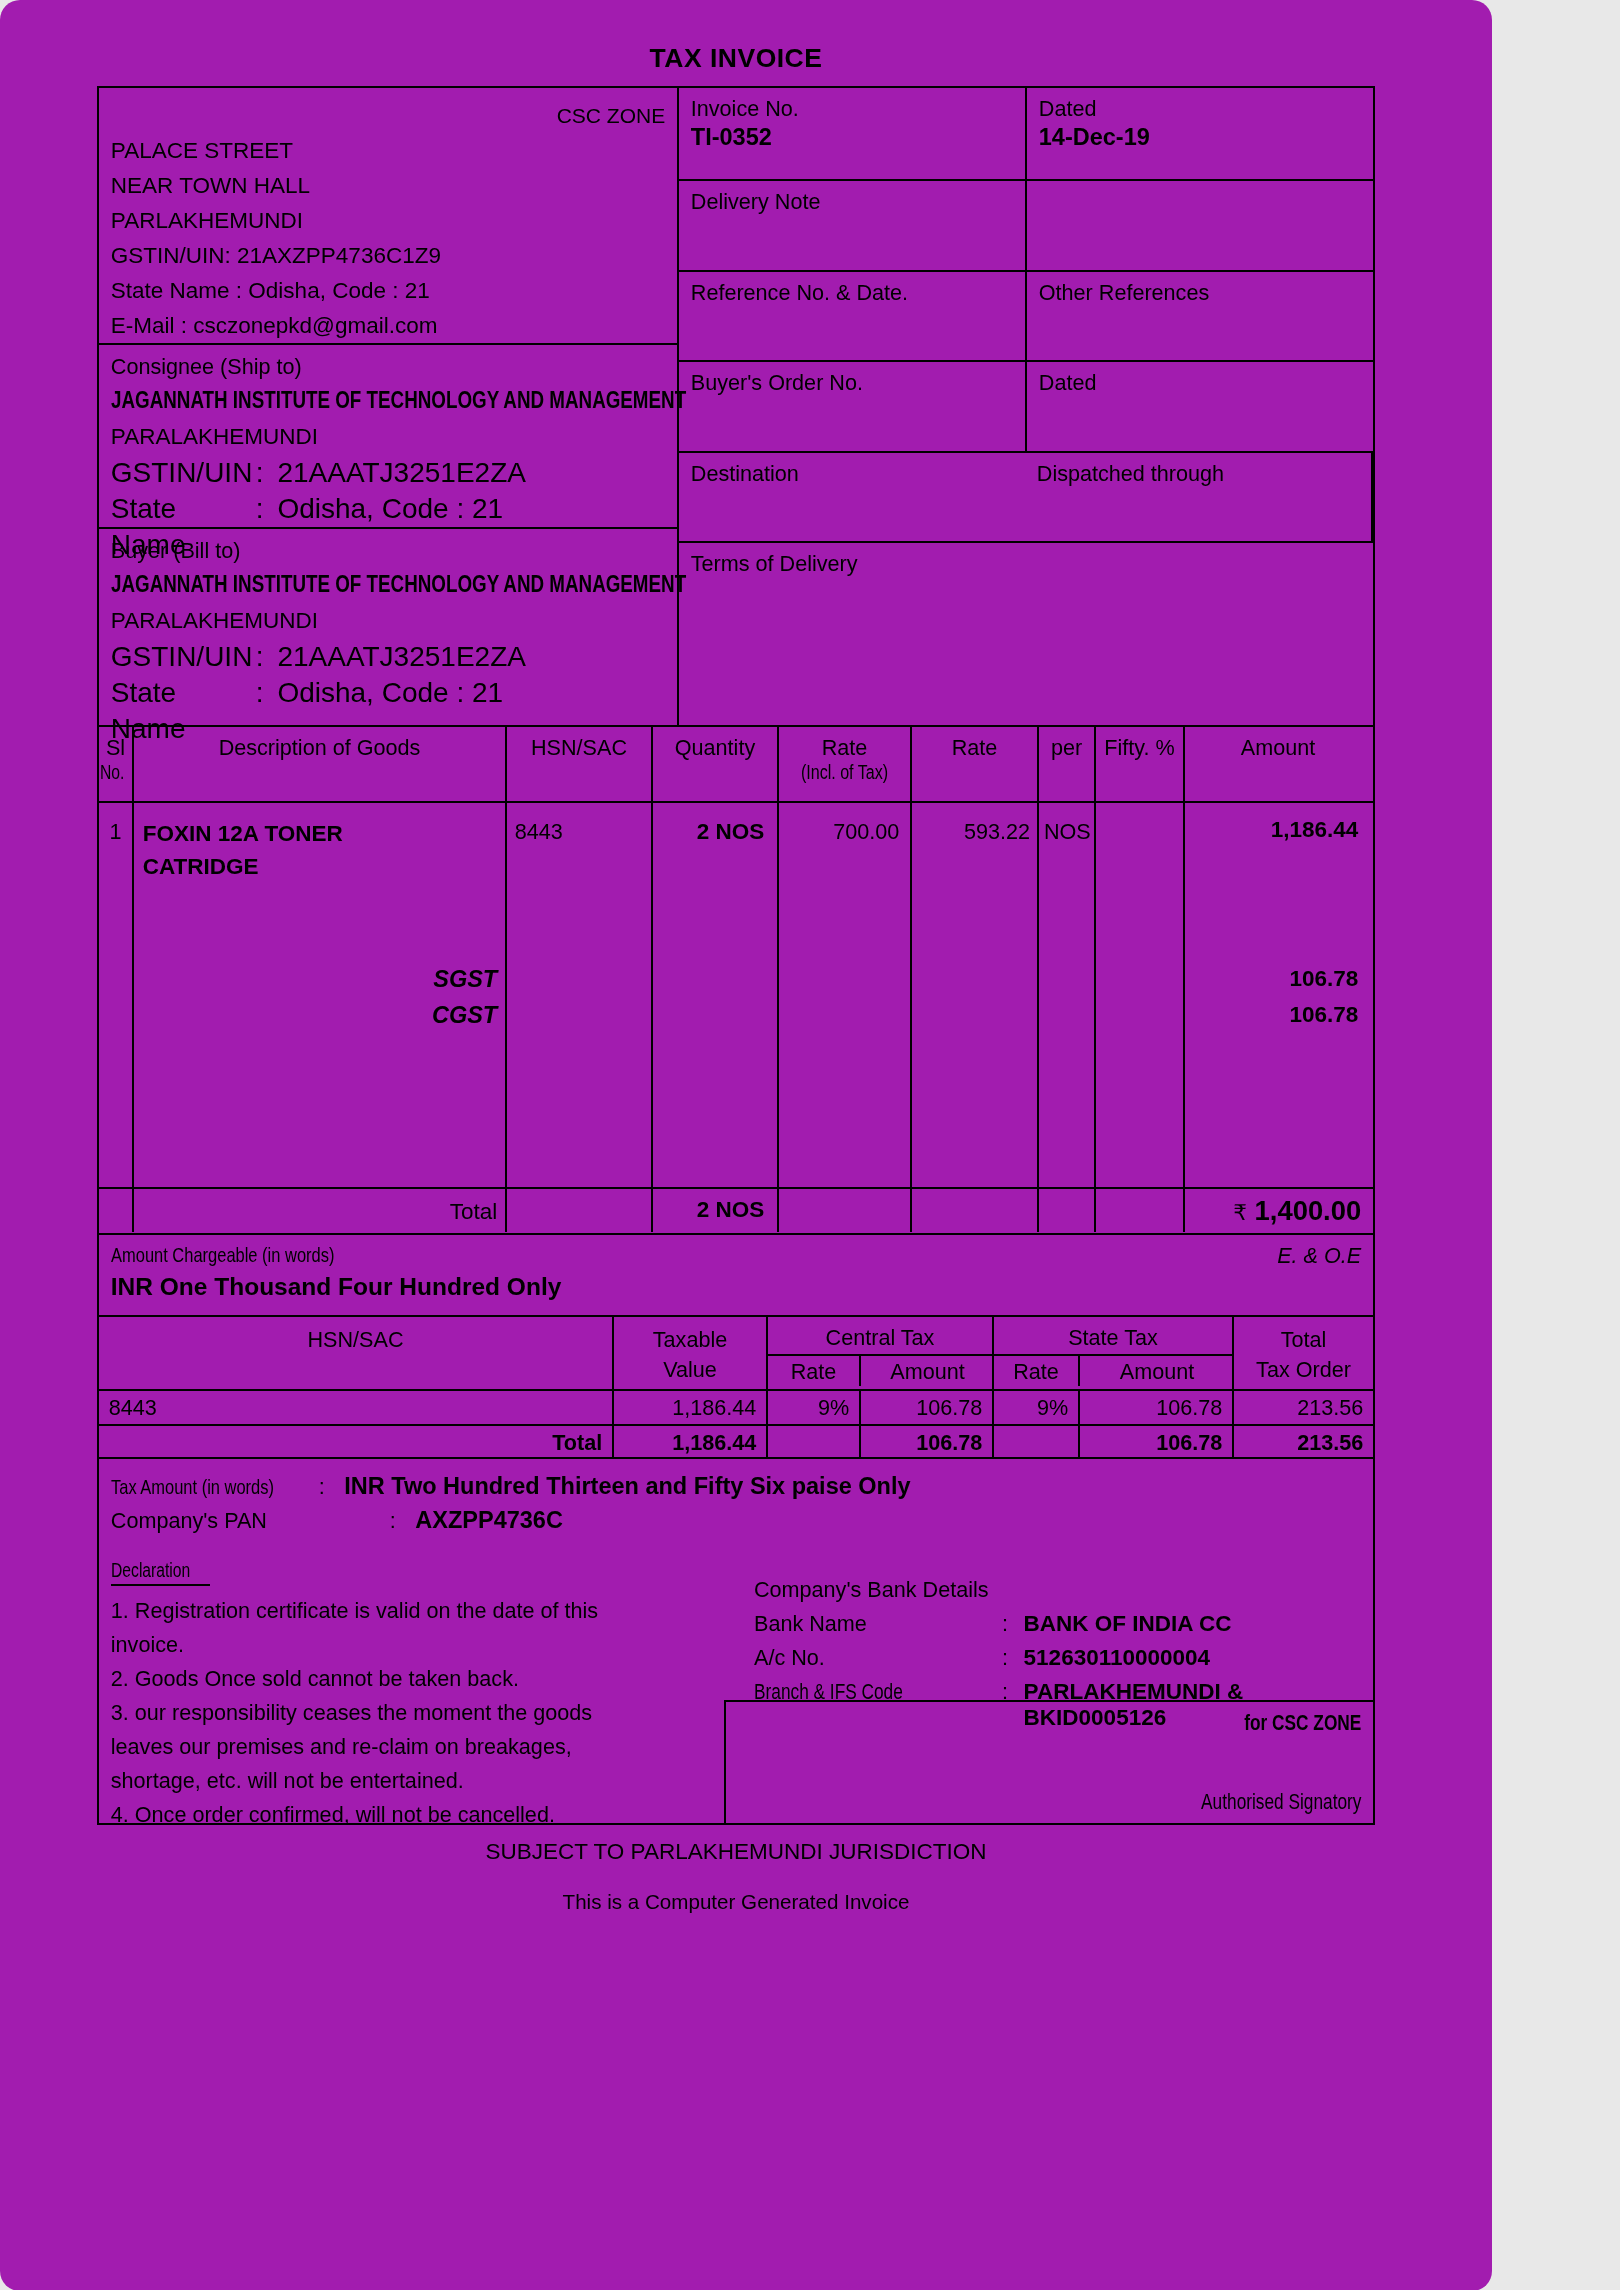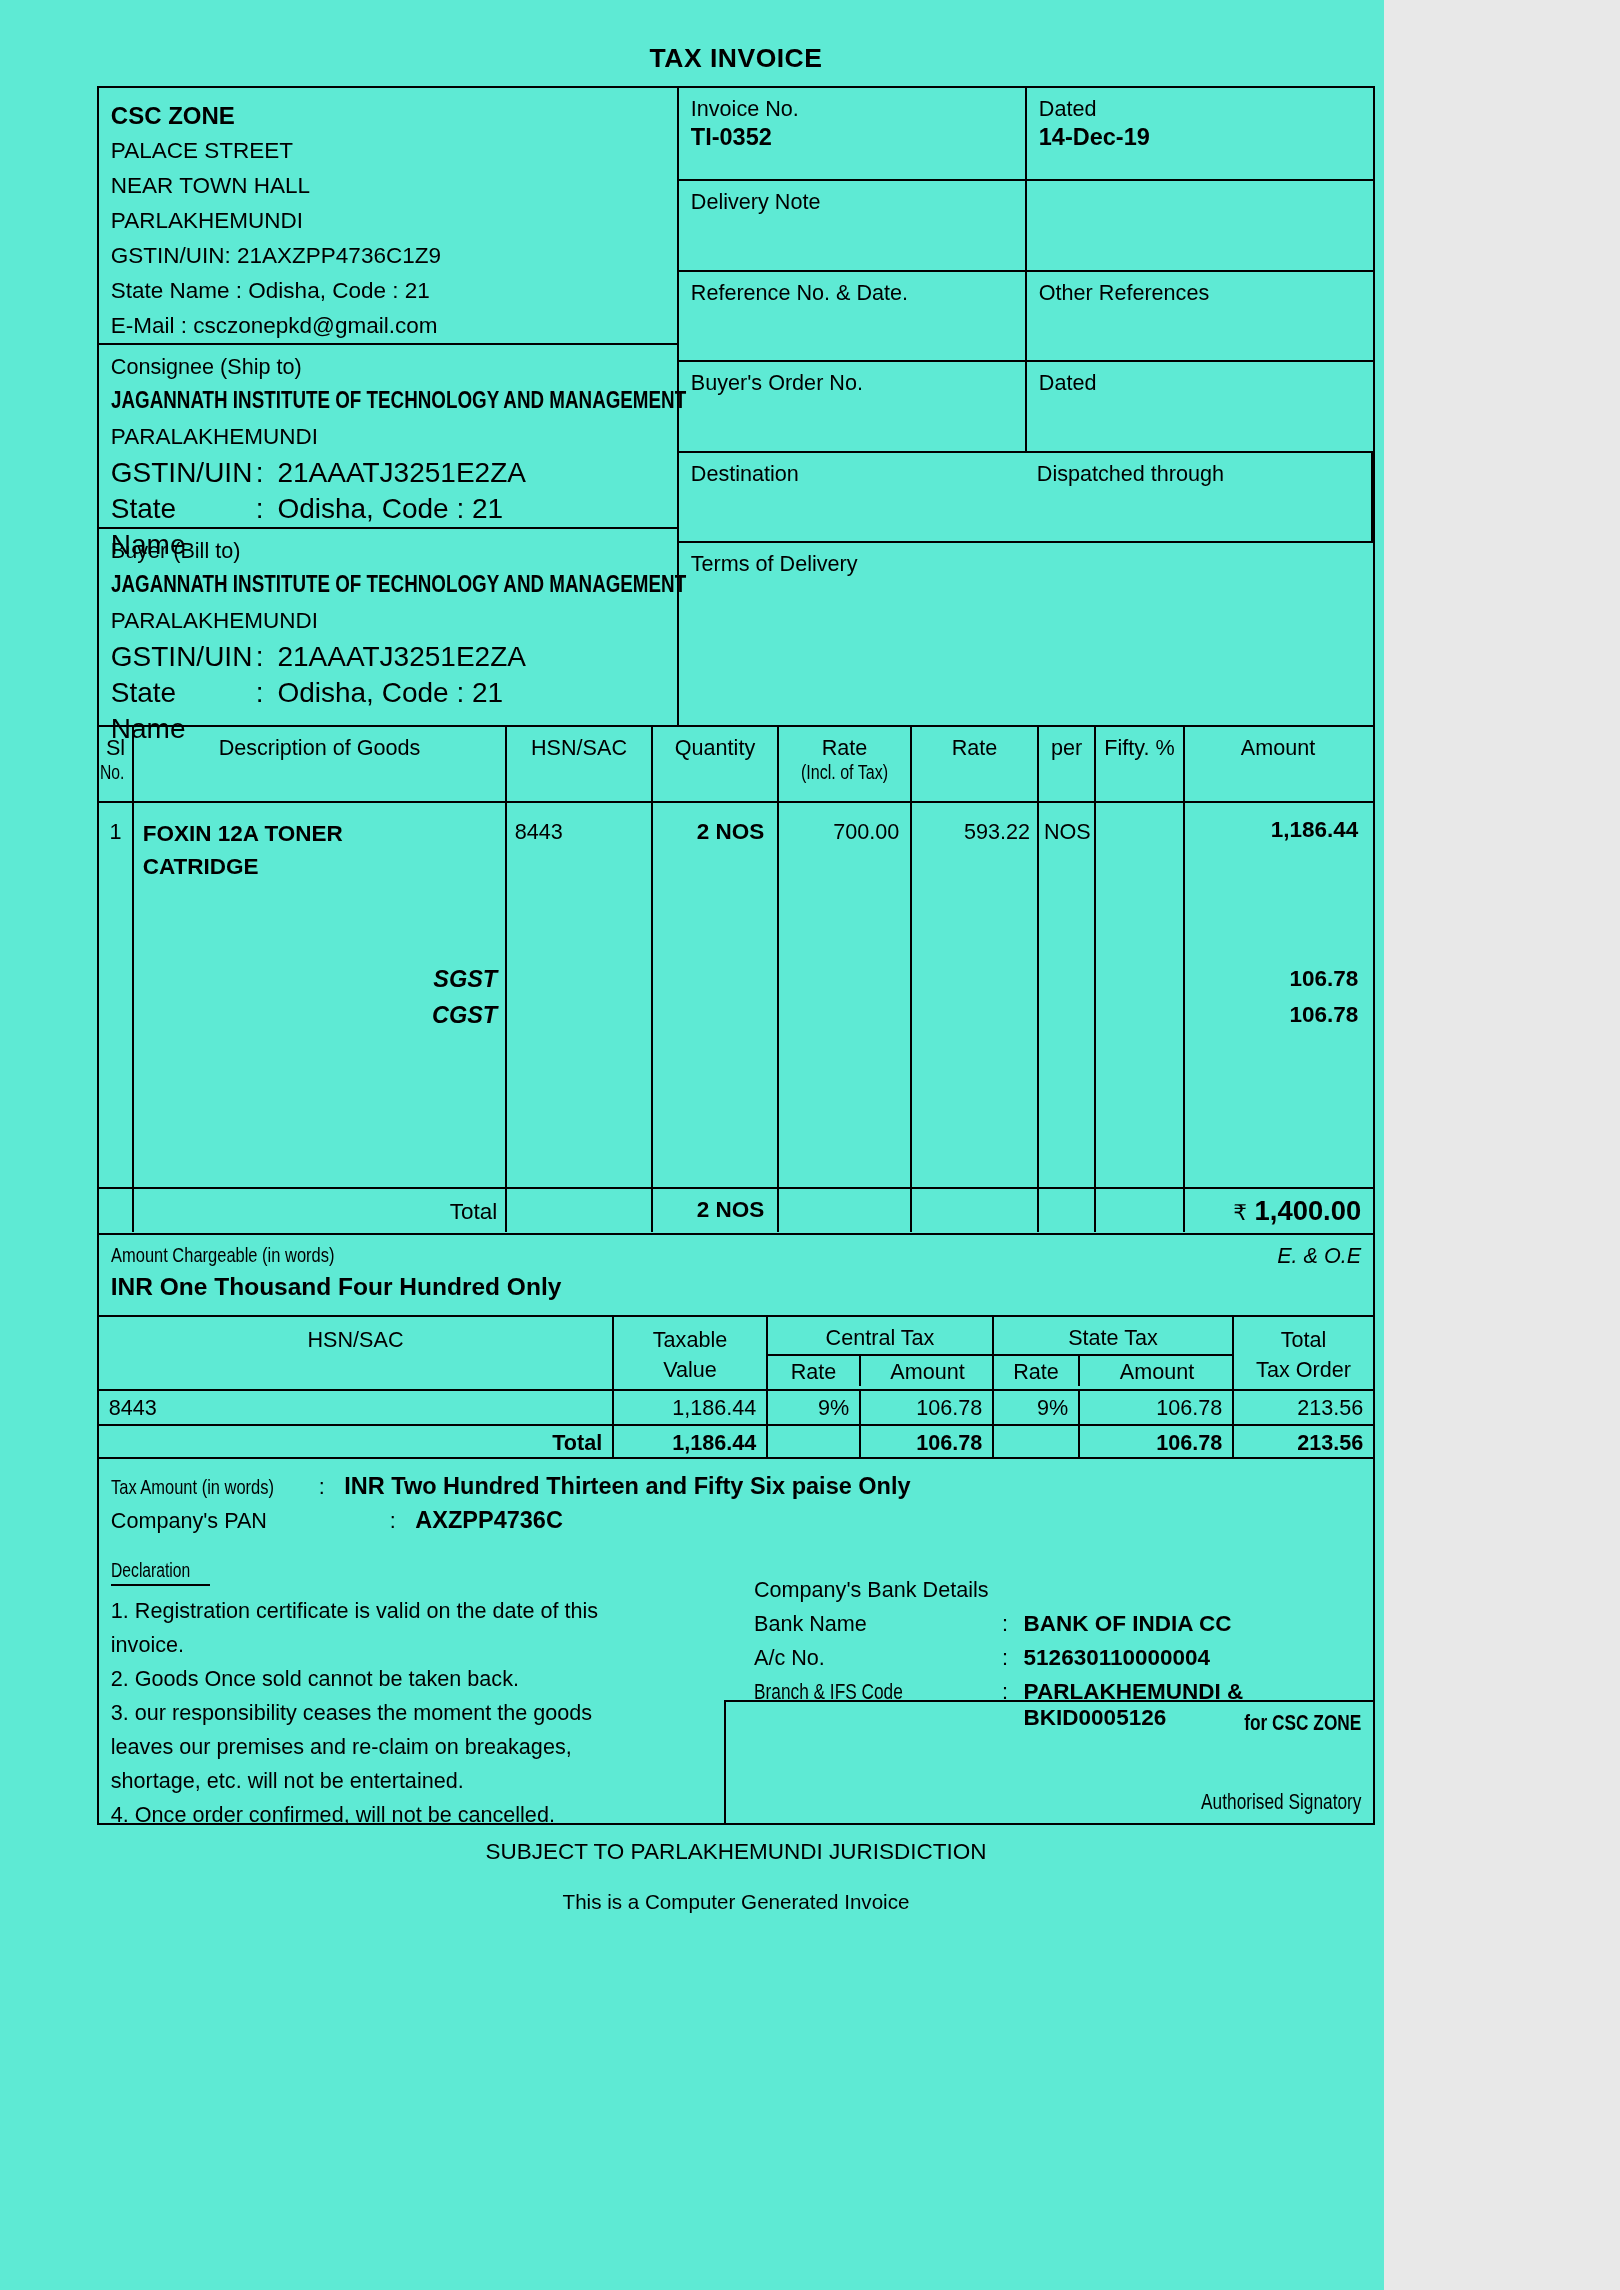--- a/index.html
+++ b/index.html
@@ -1,36 +1,37 @@
 <!DOCTYPE html>
 <html><head>
 <meta charset="utf-8">
 <style>
   * { margin:0; padding:0; box-sizing:border-box; }
   html,body { background:#e8e8e8; }
   .page {
-    position:relative; width:1384px; height:2291px; background:#5eead4;
+    position:relative; width:1492px; height:2291px; background:#a21caf;
     font-family:"Liberation Sans","DejaVu Sans",sans-serif; color:#000;
     overflow:hidden;
+    border-radius:20px;
   }
   .title {
     position:absolute; top:43px; left:97px; width:1278px;
     text-align:center; font-size:26.5px; font-weight:bold; letter-spacing:0.5px;
   }
   .sheet {
     position:absolute; left:97px; top:86px; width:1278px; height:1739px;
     border:2px solid #000;
   }
   .cond { display:inline-block; transform:scaleX(0.8); transform-origin:0 50%; white-space:nowrap; }
   .cond-r { display:inline-block; transform:scaleX(0.8); transform-origin:100% 50%; white-space:nowrap; }
 
   
   .top-left { position:absolute; left:0; top:0; width:580px; height:637px; border-right:2px solid #000; }
   .seller { height:257px; border-bottom:2px solid #000; padding:9.8px 11.8px 0 11.8px; font-size:22.5px; line-height:35px; }
-  .seller .s-name { font-weight:bold; font-size:24px; }
+  .seller .s-name { font-weight:normal; font-size:21px;text-align:right; }
   .party { padding:5.9px 11.8px 0 11.8px; font-size:21.6px; }
   .consignee { height:184px; border-bottom:2px solid #000; }
   .buyer { height:194px; }
   .party .p-heading { line-height:31px; }
   .party .p-name { font-weight:bold; font-size:23.5px; line-height:37px; }
   .party .p-addr { font-size:22.5px; line-height:36px; }
   .party .p-row { display:flex; font-size:28px; line-height:36px; }
   .party .p-label { width:145px; flex:none; }
   .party .p-colon { width:21.6px; flex:none; }
 

